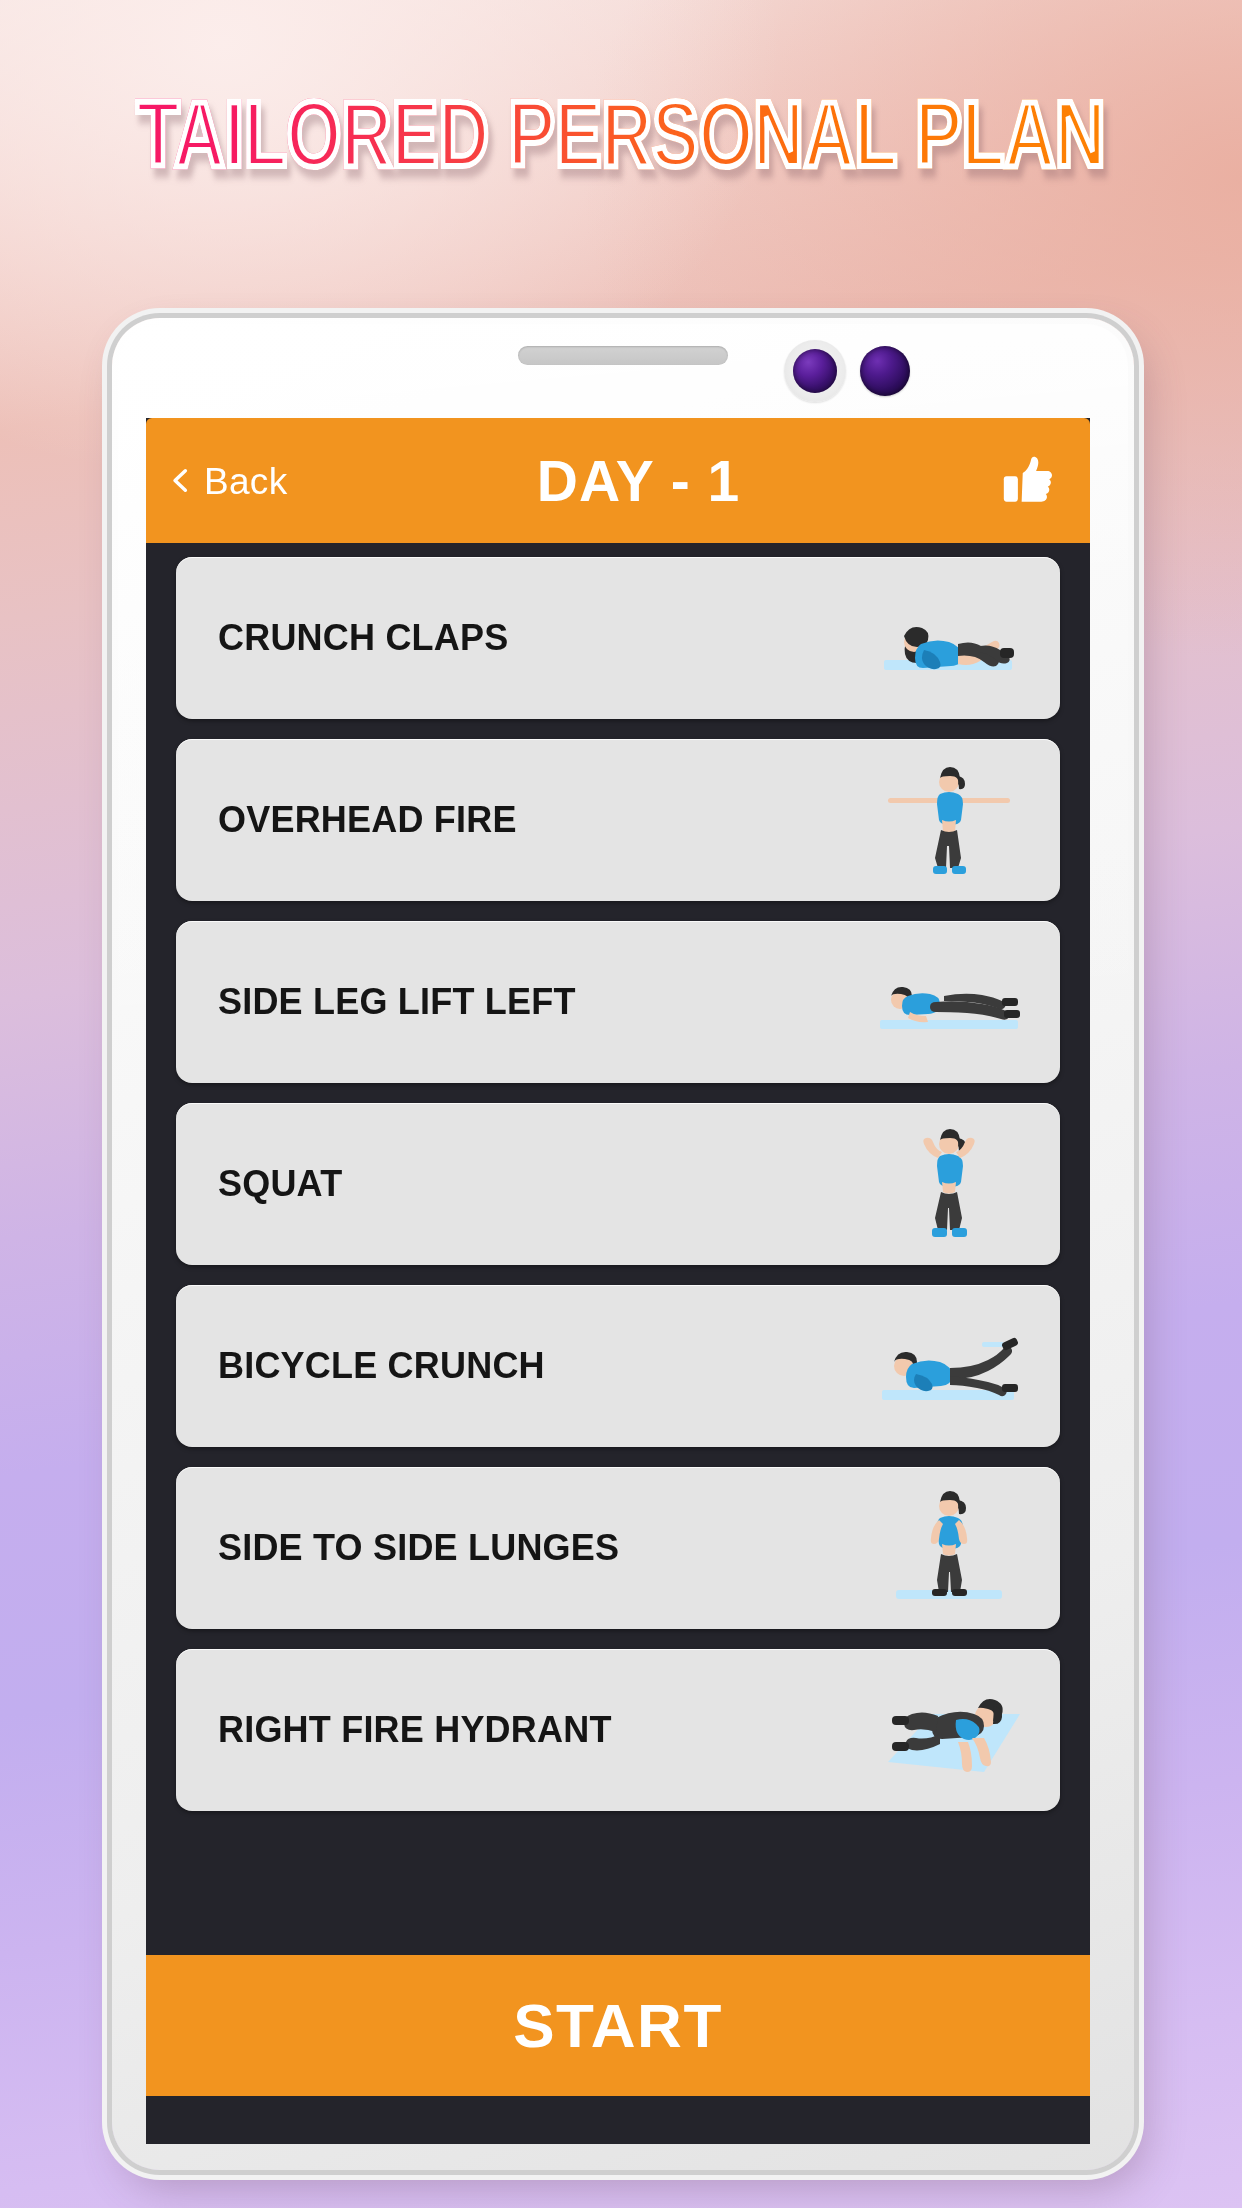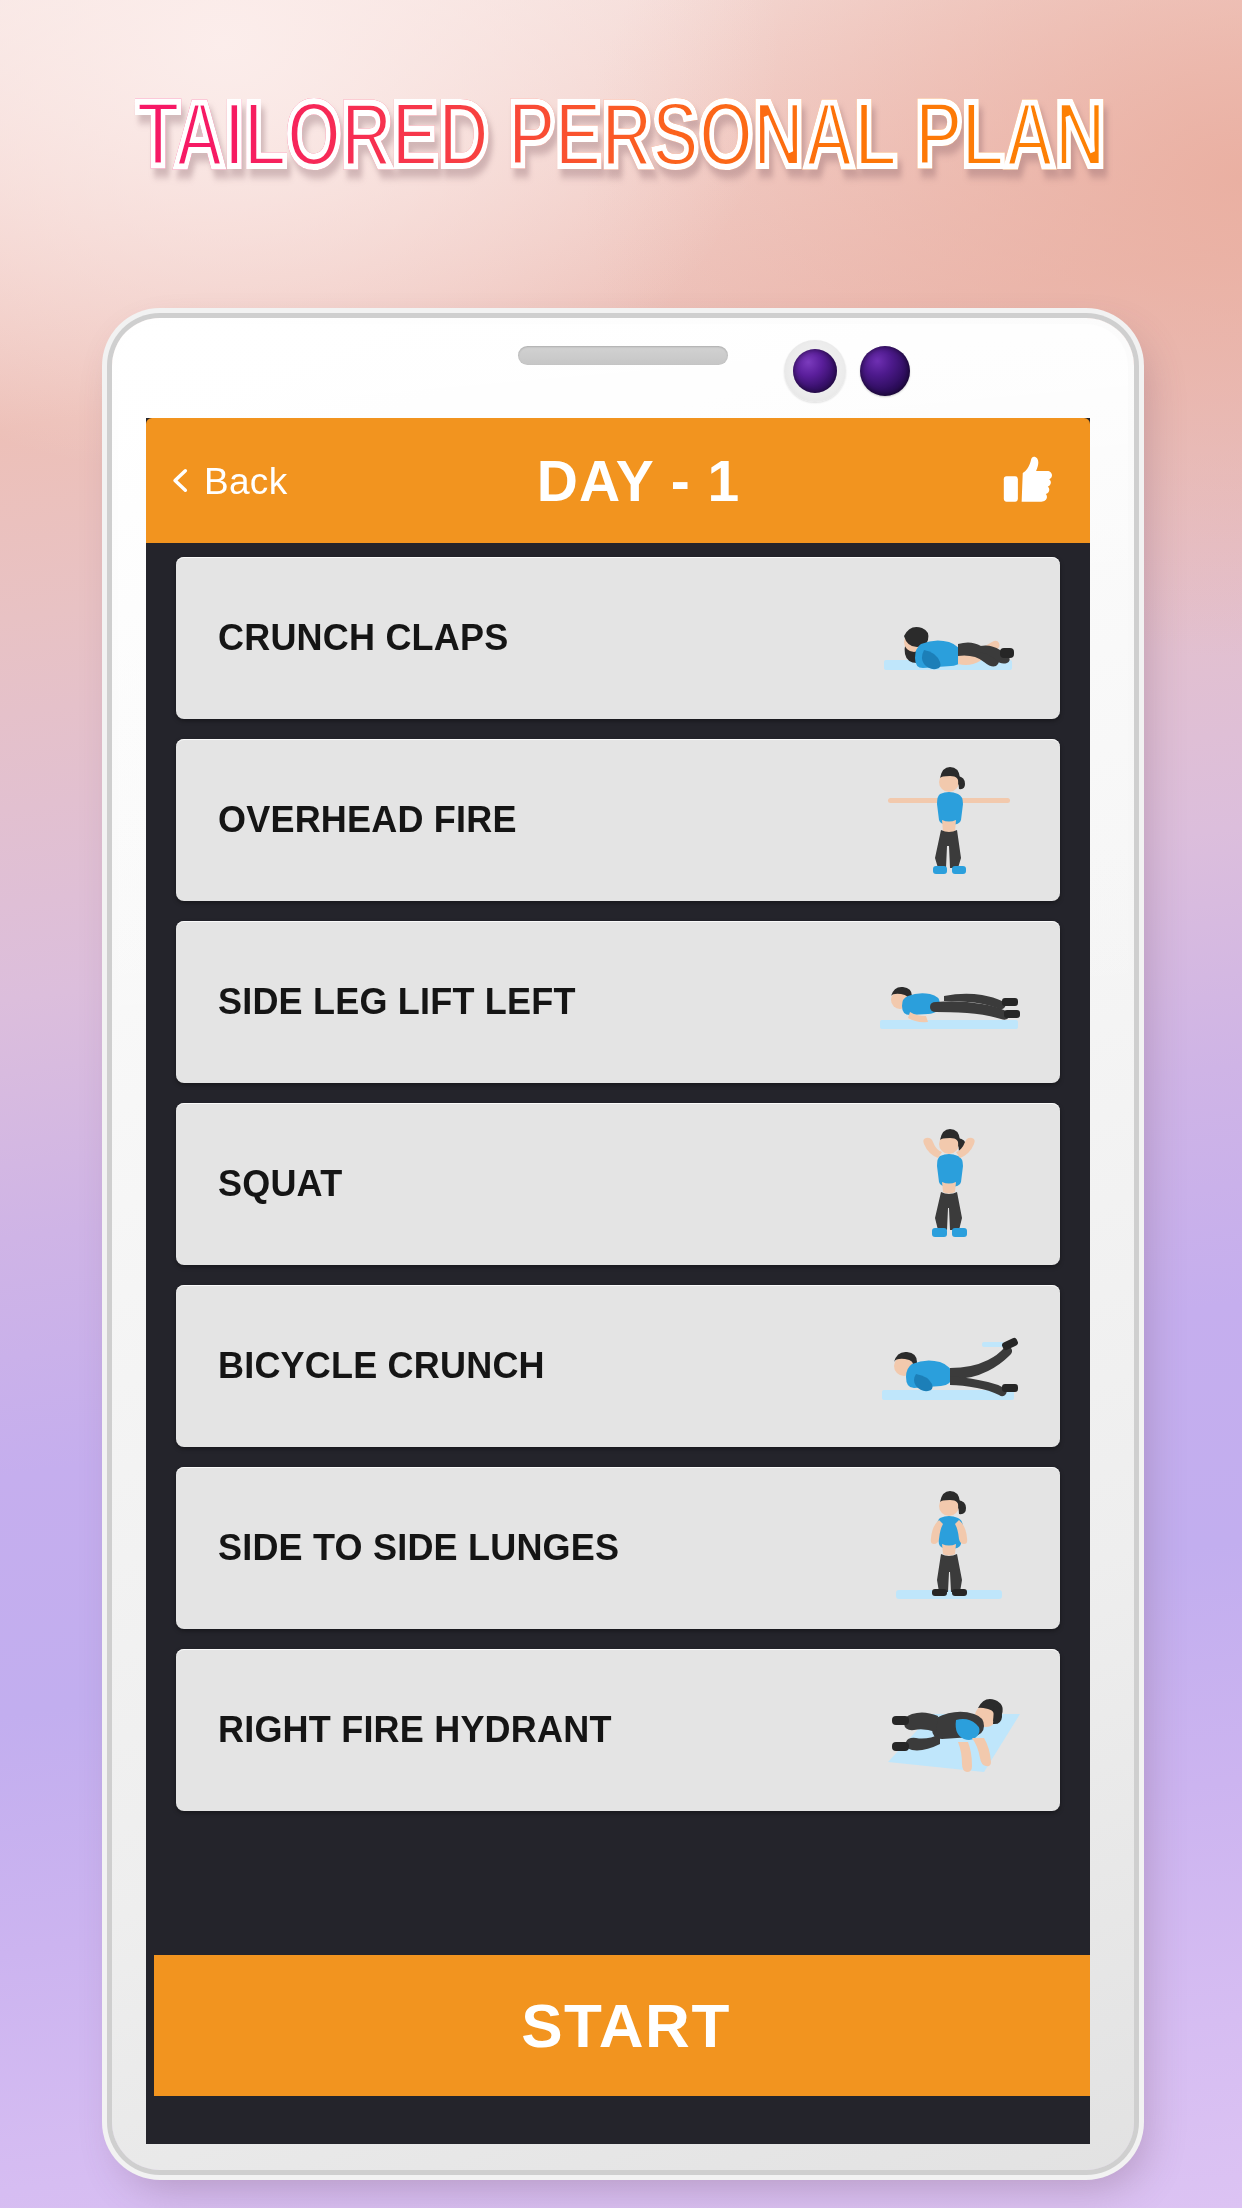--- a/index.html
+++ b/index.html
@@ -111,37 +111,37 @@
     position:absolute; right:26px; top:50%; transform:translateY(-50%);
     width:66px; height:66px; display:flex; align-items:center; justify-content:center;
   }
   .thumb-btn svg{ width:60px; height:60px; }
 
   
   .list{ padding:14px 30px 0 30px; }
   .row{
     position:relative;
     height:162px; margin-bottom:20px;
-    background:#e4e4e4; border-radius:8px;
+    background:#e4e4e4; border-radius:16px;
     box-shadow:0 2px 4px rgba(0,0,0,0.35), inset 0 1px 0 rgba(255,255,255,0.8);
     display:flex; align-items:center;
   }
   .row-label{
     position:absolute; left:42px; top:50%; transform:translateY(-50%);
     font-size:36px; font-weight:bold; color:#151515; letter-spacing:0.2px;
   }
   .row-fig{
     position:absolute; right:36px; top:50%; transform:translateY(-50%);
     width:150px; height:124px;
   }
   .row-fig svg{ width:100%; height:100%; display:block; }
 
   
   .start-btn{
-    position:absolute; left:8px; bottom:48px; width:944px; height:141px;
+    position:absolute; left:0; bottom:48px; width:944px; height:141px;
     background:#f2941f; border:none; cursor:pointer;
     display:flex; align-items:center; justify-content:center;
     color:#ffffff; font-size:62px; font-weight:bold; letter-spacing:1.5px;
   }
 </style>
 </head>
 <body>
 
 <div class="headline">TAILORED PERSONAL PLAN</div>
 

